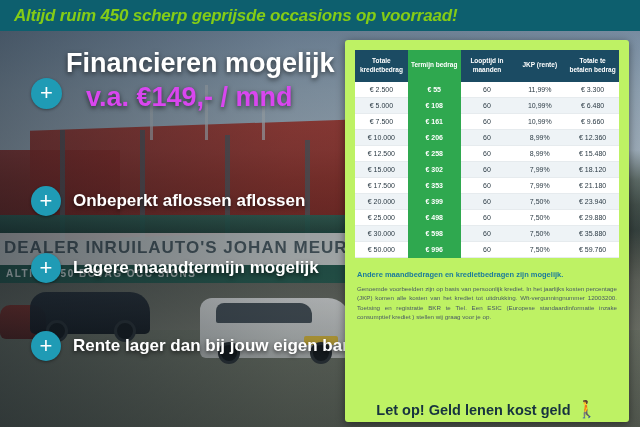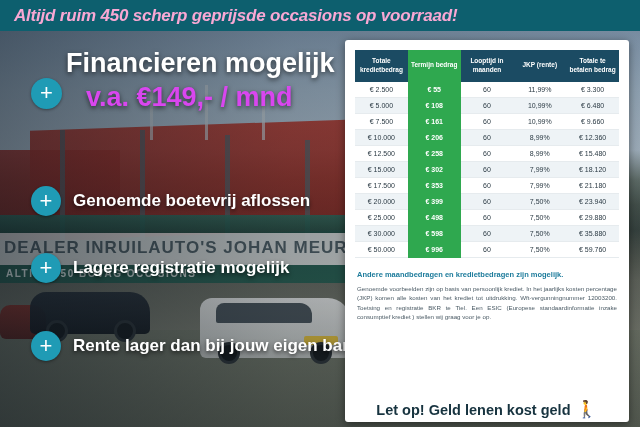--- a/index.html
+++ b/index.html
@@ -139,21 +139,21 @@
   
   .topbar {
     position: absolute;
     left: 0; top: 0;
     width: 640px; height: 31px;
     background: #0d5f6e;
     display: flex;
     align-items: center;
   }
   .topbar .txt {
-    color: #f9a8d4;
+    color: #84cc16;
     font-size: 17px;
     font-weight: 700;
     font-style: italic;
     padding-left: 14px;
     letter-spacing: -0.2px;
     white-space: nowrap;
   }
 
   
   .head1 {
@@ -207,21 +207,21 @@
   #b-head { left: 31px; top: 78px; }
   #b1 { left: 31px; top: 186px; }
   #b2 { left: 31px; top: 253px; }
   #b3 { left: 31px; top: 331px; }
 
   
   .card {
     position: absolute;
     left: 345px; top: 40px;
     width: 284px; height: 382px;
-    background: #ffffff;
+    background: #bef264;
     border-radius: 3px;
     box-shadow: 0 2px 8px rgba(0,0,0,.45);
     overflow: hidden;
   }
   table.rates {
     border-collapse: collapse;
     width: 264px;
     margin: 10px auto 0 auto;
     table-layout: fixed;
   }
@@ -325,25 +325,25 @@
   </div>
 
   <div class="bullet" id="b-head">
     <div class="plus big">+</div>
   </div>
   <div class="head1">Financieren mogelijk</div>
   <div class="head2">v.a. €149,- / mnd</div>
 
   <div class="bullet" id="b1">
     <div class="plus">+</div>
-    <div class="label">Genoemde boetevrij aflossen</div>
+    <div class="label">Onbeperkt aflossen aflossen</div>
   </div>
   <div class="bullet" id="b2">
     <div class="plus">+</div>
-    <div class="label">Lagere registratie mogelijk</div>
+    <div class="label">Lagere maandtermijn mogelijk</div>
   </div>
   <div class="bullet" id="b3">
     <div class="plus">+</div>
     <div class="label">Rente lager dan bij jouw eigen bank</div>
   </div>
 
   <div class="card">
     <table class="rates">
       <thead>
         <tr>

